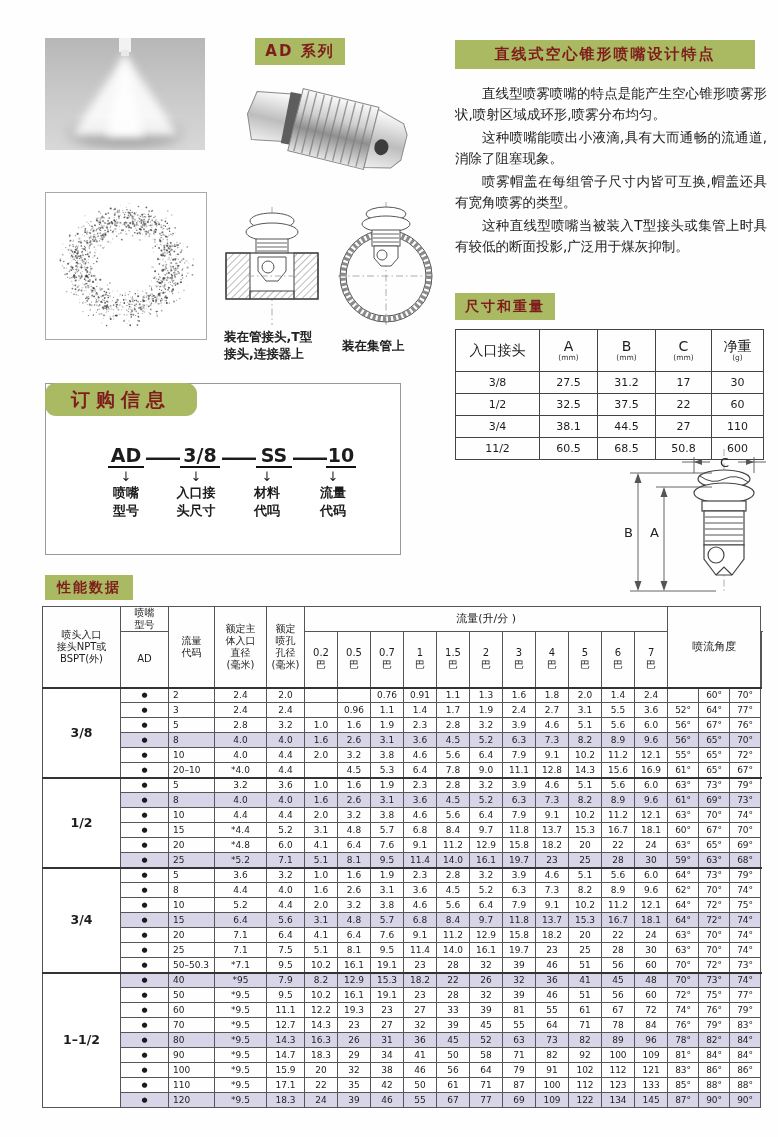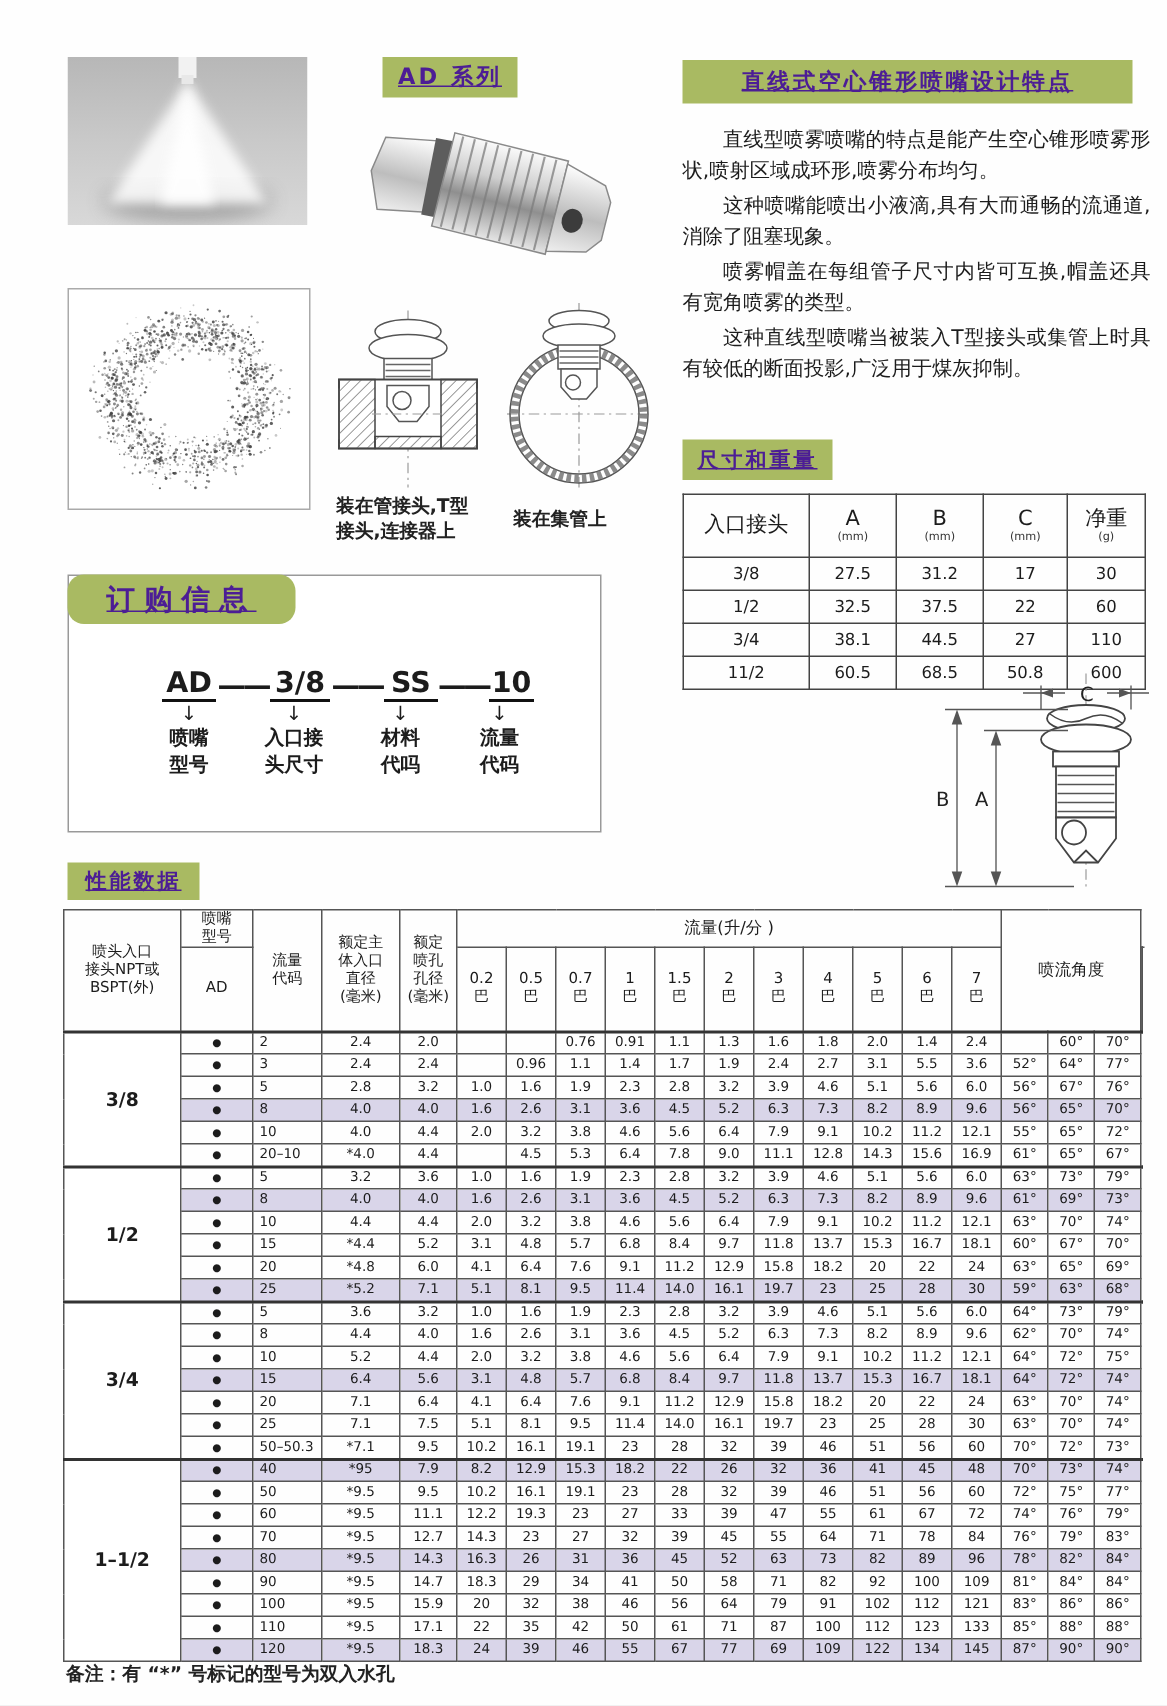--- a/index.html
+++ b/index.html
@@ -3,24 +3,23 @@
 <meta charset="utf-8">
 <style>
   * { margin:0; padding:0; box-sizing:border-box; }
   html,body { background:#e8e8e8; }
   .page {
     position:relative; width:778px; height:1137px; background:#fefefe;
     font-family:"DejaVu Sans","Liberation Sans",sans-serif; color:#1c1c1c;
     overflow:hidden; margin:0 auto;
   }
   .green-hd {
-    background:#a9ba62; color:#4c1d95; font-weight:bold;
+    background:#a9ba62; color:#7f1d1d; font-weight:bold;
     display:flex; align-items:center; justify-content:center;
     letter-spacing:2px;
-    text-decoration:underline;
   }
   .pre { white-space:pre-line; }
 
   
   .spray-photo { position:absolute; left:45px; top:38px; width:160px; height:112px; }
 
   
   .ad-badge { position:absolute; left:255px; top:38px; width:90px; height:27px; font-size:15px; }
   .nozzle-photo { position:absolute; left:232px; top:68px; width:195px; height:125px; }
 
@@ -2206,21 +2205,21 @@
             <td class="bullet">●</td>
             <td class="code">60</td>
             <td>*9.5</td>
             <td>11.1</td>
             <td>12.2</td>
             <td>19.3</td>
             <td>23</td>
             <td>27</td>
             <td>33</td>
             <td>39</td>
-            <td>47</td>
+            <td>81</td>
             <td>55</td>
             <td>61</td>
             <td>67</td>
             <td>72</td>
             <td>74°</td>
             <td>76°</td>
             <td>79°</td>
           </tr>
           <tr>
             <td class="bullet">●</td>
@@ -2339,15 +2338,14 @@
             <td>134</td>
             <td>145</td>
             <td>87°</td>
             <td>90°</td>
             <td>90°</td>
           </tr>
         </tbody>
       </table>
   </div>
 
-  <div class="footnote">备注：有 “*” 号标记的型号为双入水孔</div>
 
 </div>
 
 </body></html>

